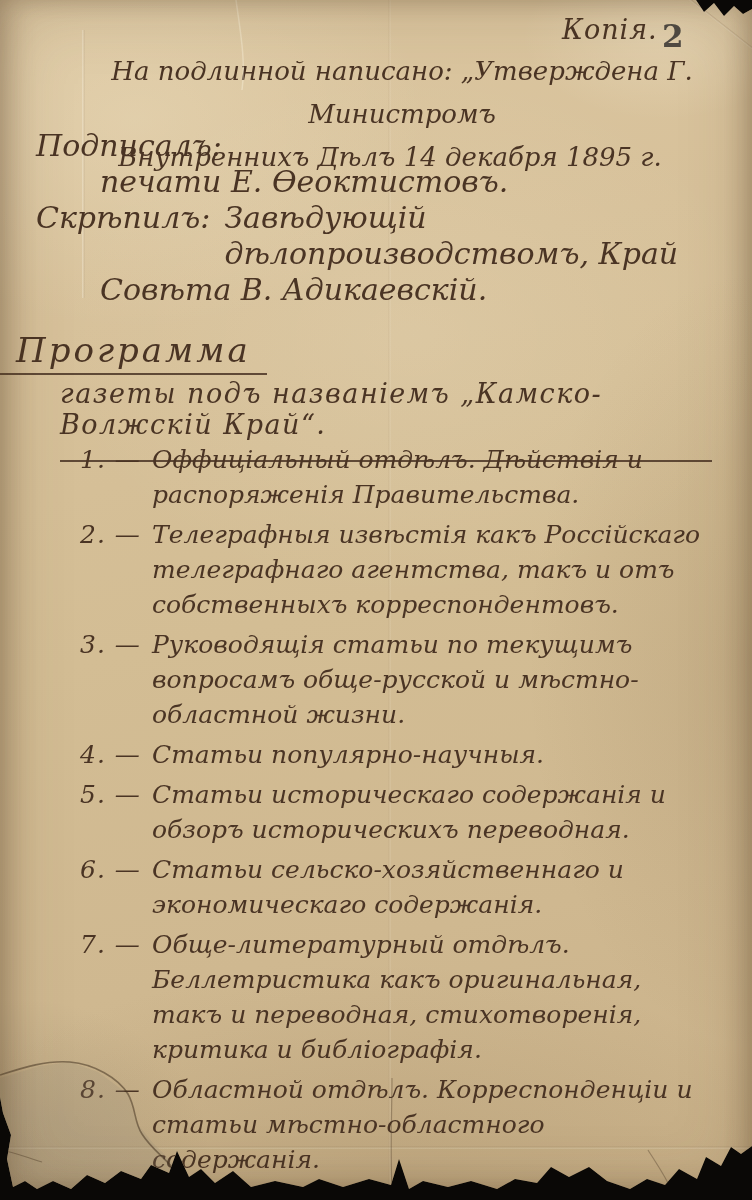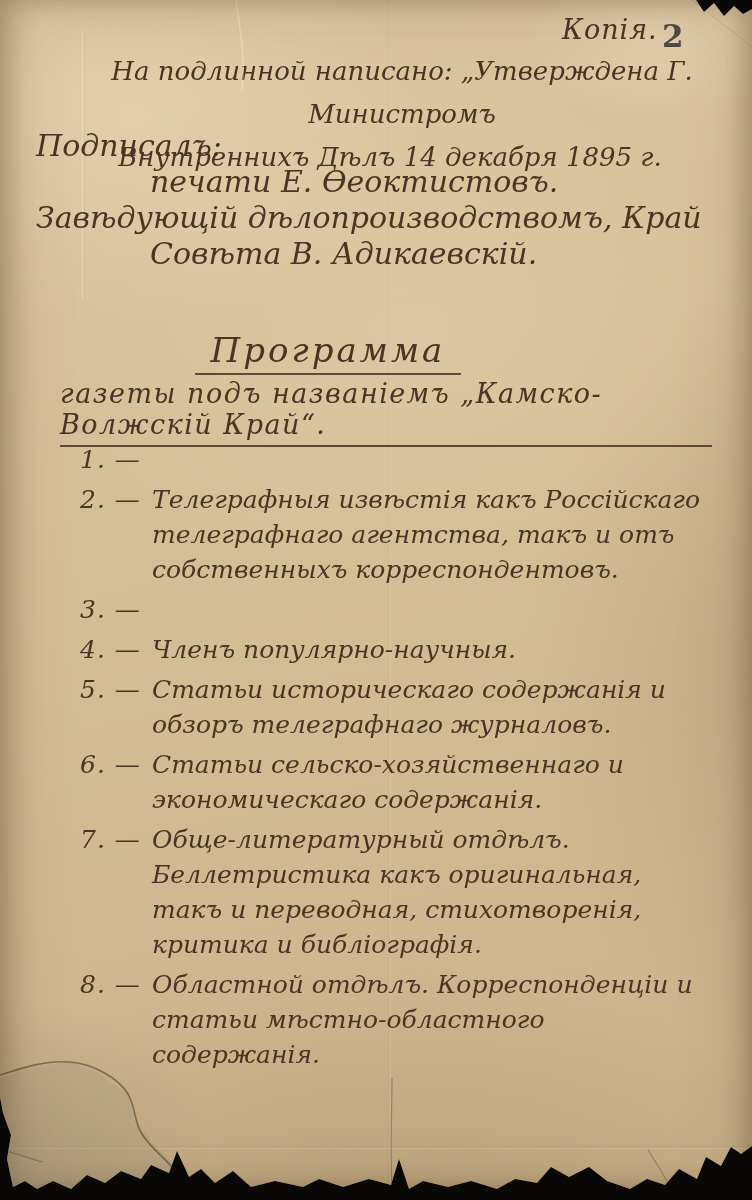--- a/index.html
+++ b/index.html
@@ -43,26 +43,26 @@
 
   .copy-label{position:absolute;left:562px;top:14px;font-size:27px;letter-spacing:1px;}
   .page-number{position:absolute;left:662px;top:18px;font-size:31px;font-style:normal;
     font-weight:700;color:var(--num-ink);}
   .note{position:absolute;left:70px;top:50px;width:640px;font-size:26px;line-height:43px;text-align:center;}
   .note .l1{padding-left:24px;}
   .sig{position:absolute;left:36px;width:700px;font-size:30px;line-height:36px;}
   .sig1{top:128px;} .sig2{top:200px;}
   .sig-row1{display:flex;}
   .sig-role{flex:none;margin-right:14px;}
-  .sig-l2{margin-left:114px;}
-  .title-wrap{position:absolute;left:0;top:330px;width:656px;text-align:center;text-decoration:underline;}
+  .sig-l2{margin-left:64px;}
+  .title-wrap{position:absolute;left:0;top:330px;width:656px;text-align:left;text-decoration:underline;}
   .title{display:inline-block;font-size:34px;letter-spacing:3px;padding:0 16px 3px 16px;
     border-bottom:2px solid rgba(74,52,36,.85);}
   .subtitle{position:absolute;left:60px;top:378px;width:652px;font-size:27px;letter-spacing:1.5px;
-    padding-bottom:5px;border-bottom:2px solid rgba(74,52,36,.85);}
+    padding-bottom:20px;border-bottom:2px solid rgba(74,52,36,.85);}
   .list{position:absolute;left:80px;top:442px;right:38px;}
   .item{display:flex;margin-bottom:5px;font-size:25px;line-height:35px;}
   .item-num{flex:none;width:72px;letter-spacing:1px;}
   .item-text{flex:1;}
 </style>
 </head>
 <body>
 
 <div class="photo">
   <div class="paper">
@@ -81,48 +81,51 @@
 
     <div class="sig sig1">
       <div class="sig-row1">
         <span class="sig-role">Подписалъ:</span>
       </div>
       <div class="sig-l2">печати Е. Ѳеоктистовъ.</div>
     </div>
 
     <div class="sig sig2">
       <div class="sig-row1">
+        <span class="sig-role">Скрѣпилъ:</span>
         <span class="sig-l1">Завѣдующій дѣлопроизводствомъ, Край</span>
       </div>
       <div class="sig-l2">Совѣта В. Адикаевскій.</div>
     </div>
 
     <div class="title-wrap">
       <span class="title">Программа</span>
     </div>
     <div class="subtitle">газеты подъ названіемъ „Камско-Волжскій Край“.</div>
 
     <div class="list">
       <div class="item">
         <span class="item-num">1. —</span>
+        <span class="item-text">Оффиціальный отдѣлъ. Дѣйствія и распоряженія Правительства.</span>
       </div>
       <div class="item">
         <span class="item-num">2. —</span>
         <span class="item-text">Телеграфныя извѣстія какъ Россійскаго телеграфнаго агентства, такъ и отъ собственныхъ корреспондентовъ.</span>
       </div>
       <div class="item">
         <span class="item-num">3. —</span>
+        <span class="item-text">Руководящія статьи по текущимъ вопросамъ обще-русской и мѣстно-областной жизни.</span>
       </div>
       <div class="item">
         <span class="item-num">4. —</span>
-        <span class="item-text">Членъ популярно-научныя.</span>
+        <span class="item-text">Статьи популярно-научныя.</span>
       </div>
       <div class="item">
         <span class="item-num">5. —</span>
-        <span class="item-text">Статьи историческаго содержанія и обзоръ телеграфнаго журналовъ.</span>
+        <span class="item-text">Статьи историческаго содержанія и обзоръ историческихъ переводная.</span>
       </div>
       <div class="item">
         <span class="item-num">6. —</span>
         <span class="item-text">Статьи сельско-хозяйственнаго и экономическаго содержанія.</span>
       </div>
       <div class="item">
         <span class="item-num">7. —</span>
         <span class="item-text">Обще-литературный отдѣлъ. Беллетристика какъ оригинальная, такъ и переводная, стихотворенія, критика и библіографія.</span>
       </div>
       <div class="item">

